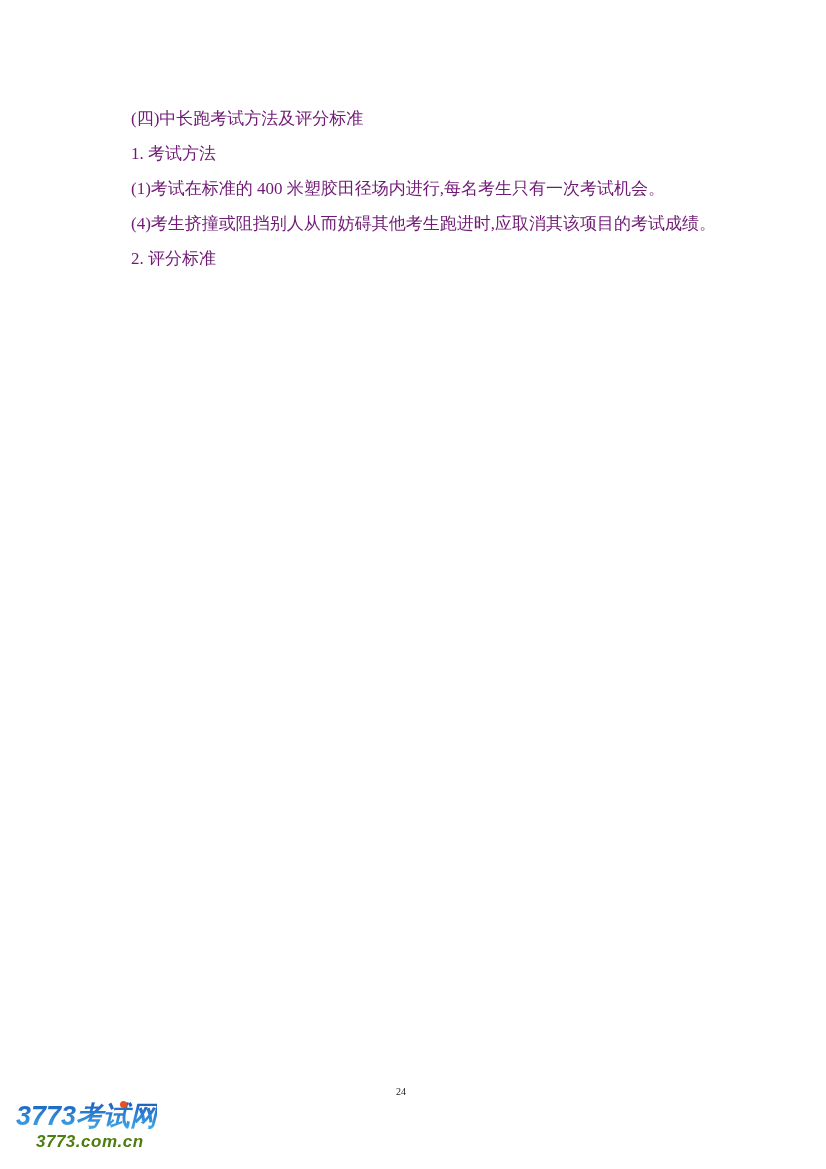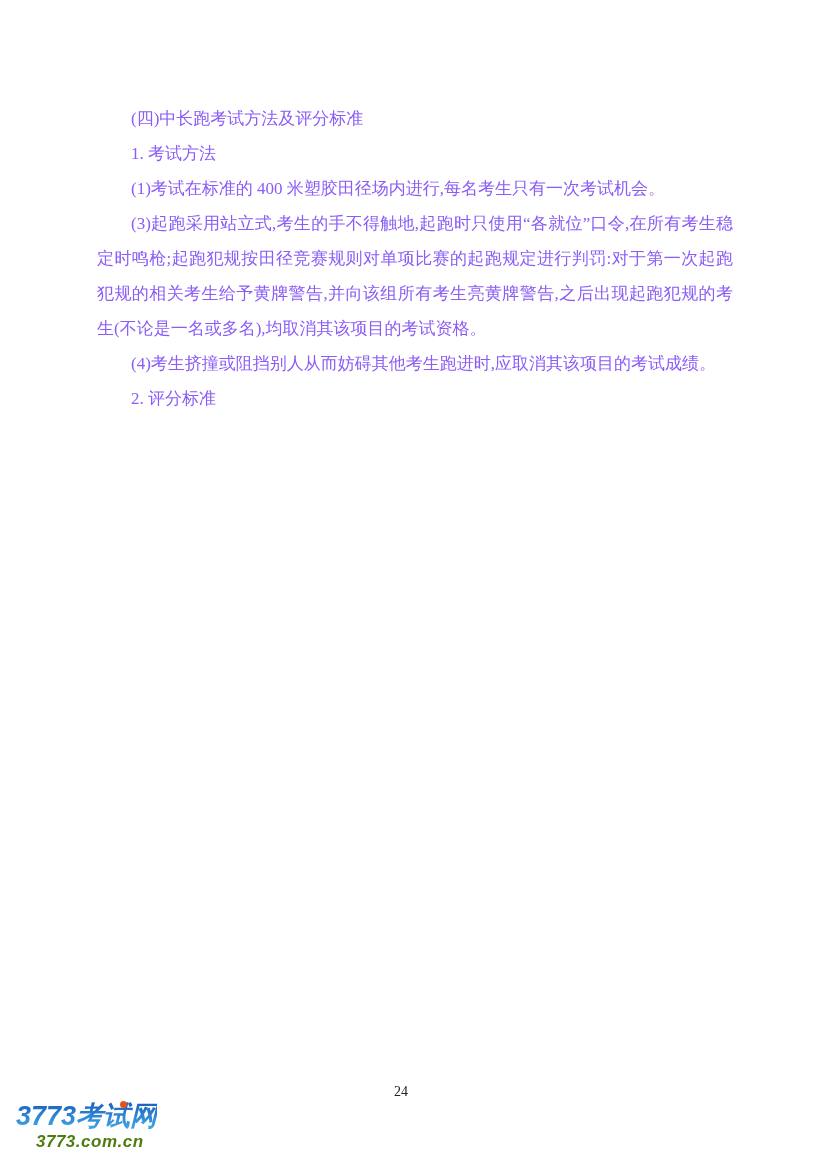--- a/index.html
+++ b/index.html
@@ -17,21 +17,21 @@
   .page {
     position: absolute;
     inset: 0;
     background: #ffffff;
   }
   .doc-body {
     position: absolute;
     left: 97px;
     top: 101px;
     width: 636px;
-    color: #8b5cf6;
+    color: #701a75;
     font-size: 17px;
     line-height: 35px;
   }
   .doc-heading {
     margin: 0;
     text-indent: 2em;
     text-align: left;
     white-space: nowrap;
   }
   .sec-title {
@@ -43,21 +43,21 @@
     margin: 0;
     text-indent: 2em;
     text-align: justify;
   }
   .page-number {
     position: absolute;
     left: 0;
     top: 1083px;
     width: 802px;
     text-align: center;
-    font-size: 14px;
+    font-size: 10px;
     line-height: 18px;
     color: #222222;
   }
   .watermark {
     position: absolute;
     left: 16px;
     top: 1100px;
     width: 200px;
   }
   .logo-line {
@@ -99,21 +99,20 @@
 <body>
 
 <div class="page">
 
   <div class="doc-body">
     <p class="doc-heading">(四)中长跑考试方法及评分标准</p>
     <div id="sections">
   <section>
     <p class="sec-title">1. 考试方法</p>
   <p class="para">(1)考试在标准的 400 米塑胶田径场内进行,每名考生只有一次考试机会。</p>
-          <p class="para">(3)起跑采用站立式,考生的手不得触地,起跑时只使用“各就位”口令,在所有考生稳定时鸣枪;起跑犯规按田径竞赛规则对单项比赛的起跑规定进行判罚:对于第一次起跑犯规的相关考生给予黄牌警告,并向该组所有考生亮黄牌警告,之后出现起跑犯规的考生(不论是一名或多名),均取消其该项目的考试资格。</p>
           <p class="para">(4)考生挤撞或阻挡别人从而妨碍其他考生跑进时,应取消其该项目的考试成绩。</p>
         </section>
 
   <section>
     <p class="sec-title">2. 评分标准</p>
         </section>
 </div>
   </div>
 
   <div class="page-number">24</div>

